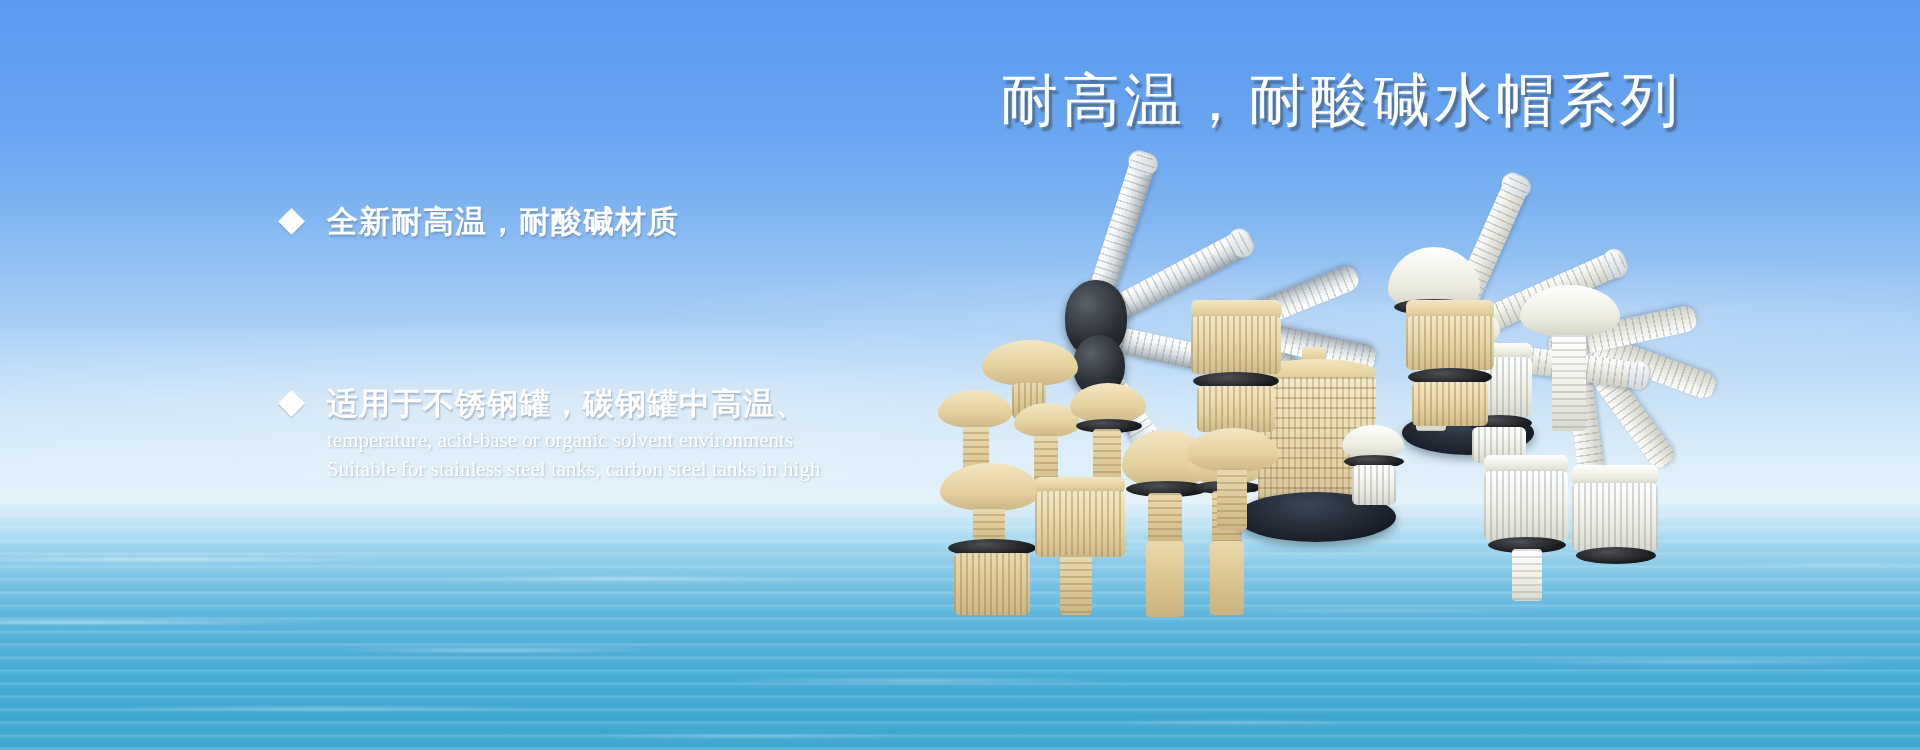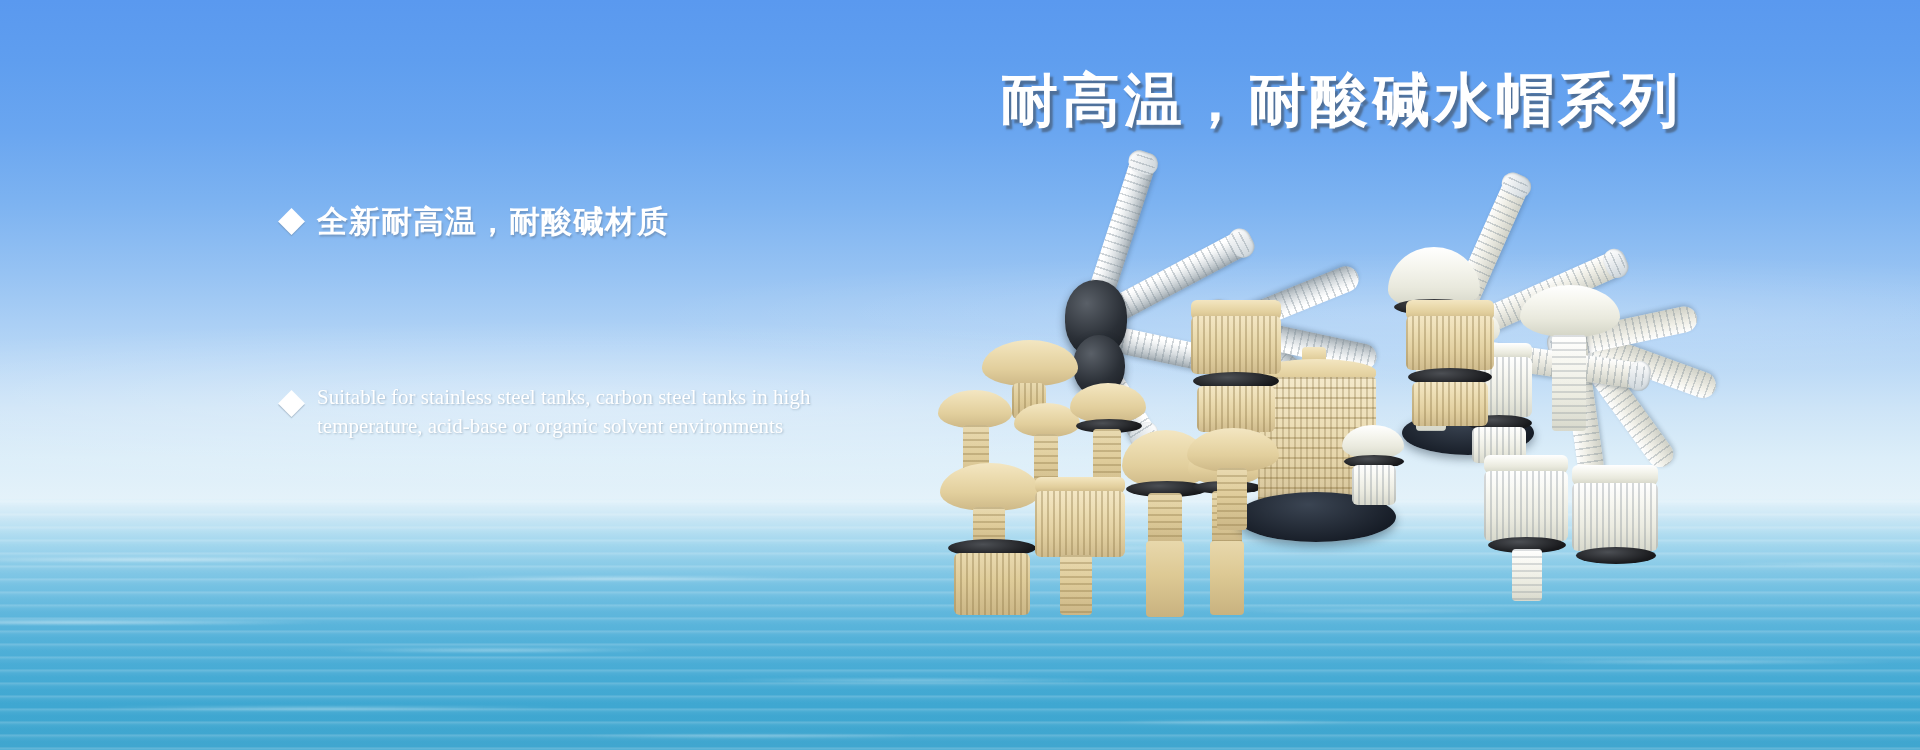--- a/index.html
+++ b/index.html
@@ -76,40 +76,40 @@
       radial-gradient(ellipse 12% 0.9% at 40% 94%, rgba(255,255,255,.48), rgba(255,255,255,0) 70%);
     filter:blur(1.6px);
   }
 
   
   .headline{
     position:absolute;
     left:1000px; top:62px;
     color:#ffffff;
     font-size:58px;
-    font-weight:700;
+    font-weight:400;
     letter-spacing:4px;
     white-space:nowrap;
     text-shadow:3px 4px 2px rgba(60,70,80,.55);
   }
 
   .bullet-block{ position:absolute; }
   #bullet-1{ left:282px; top:200px; }
   #bullet-2{ left:282px; top:382px; }
 
   .bullet-row{ display:flex; align-items:flex-start; }
   .diamond{
     width:19px; height:19px;
     background:#ffffff;
     transform:rotate(45deg);
     margin-top:12px;
     flex:0 0 auto;
     box-shadow:1px 1px 1px rgba(90,110,130,.35);
   }
-  .bullet-text{ margin-left:16px; }
+  .bullet-text{ margin-left:26px; }
   .cn{
     color:#ffffff;
     font-size:31px;
     font-weight:700;
     line-height:43px;
     letter-spacing:1px;
     white-space:nowrap;
     text-shadow:1px 2px 2px rgba(80,100,125,.40);
   }
   .en{
@@ -399,19 +399,20 @@
       <div class="bullet-text">
         <div class="cn">全新耐高温，耐酸碱材质</div>
       </div>
     </div>
   </div>
 
   <div class="bullet-block" id="bullet-2">
     <div class="bullet-row">
       <span class="diamond"></span>
       <div class="bullet-text">
+        <div class="cn">适用于不锈钢罐，碳钢罐中高温、</div>
+        <div class="en">temperature, acid-base or organic solvent environments</div>
         <div class="en">Suitable for stainless steel tanks, carbon steel tanks in high</div>
-        <div class="en">temperature, acid-base or organic solvent environments</div>
       </div>
     </div>
   </div>
 
 </div>
 
 </body></html>

